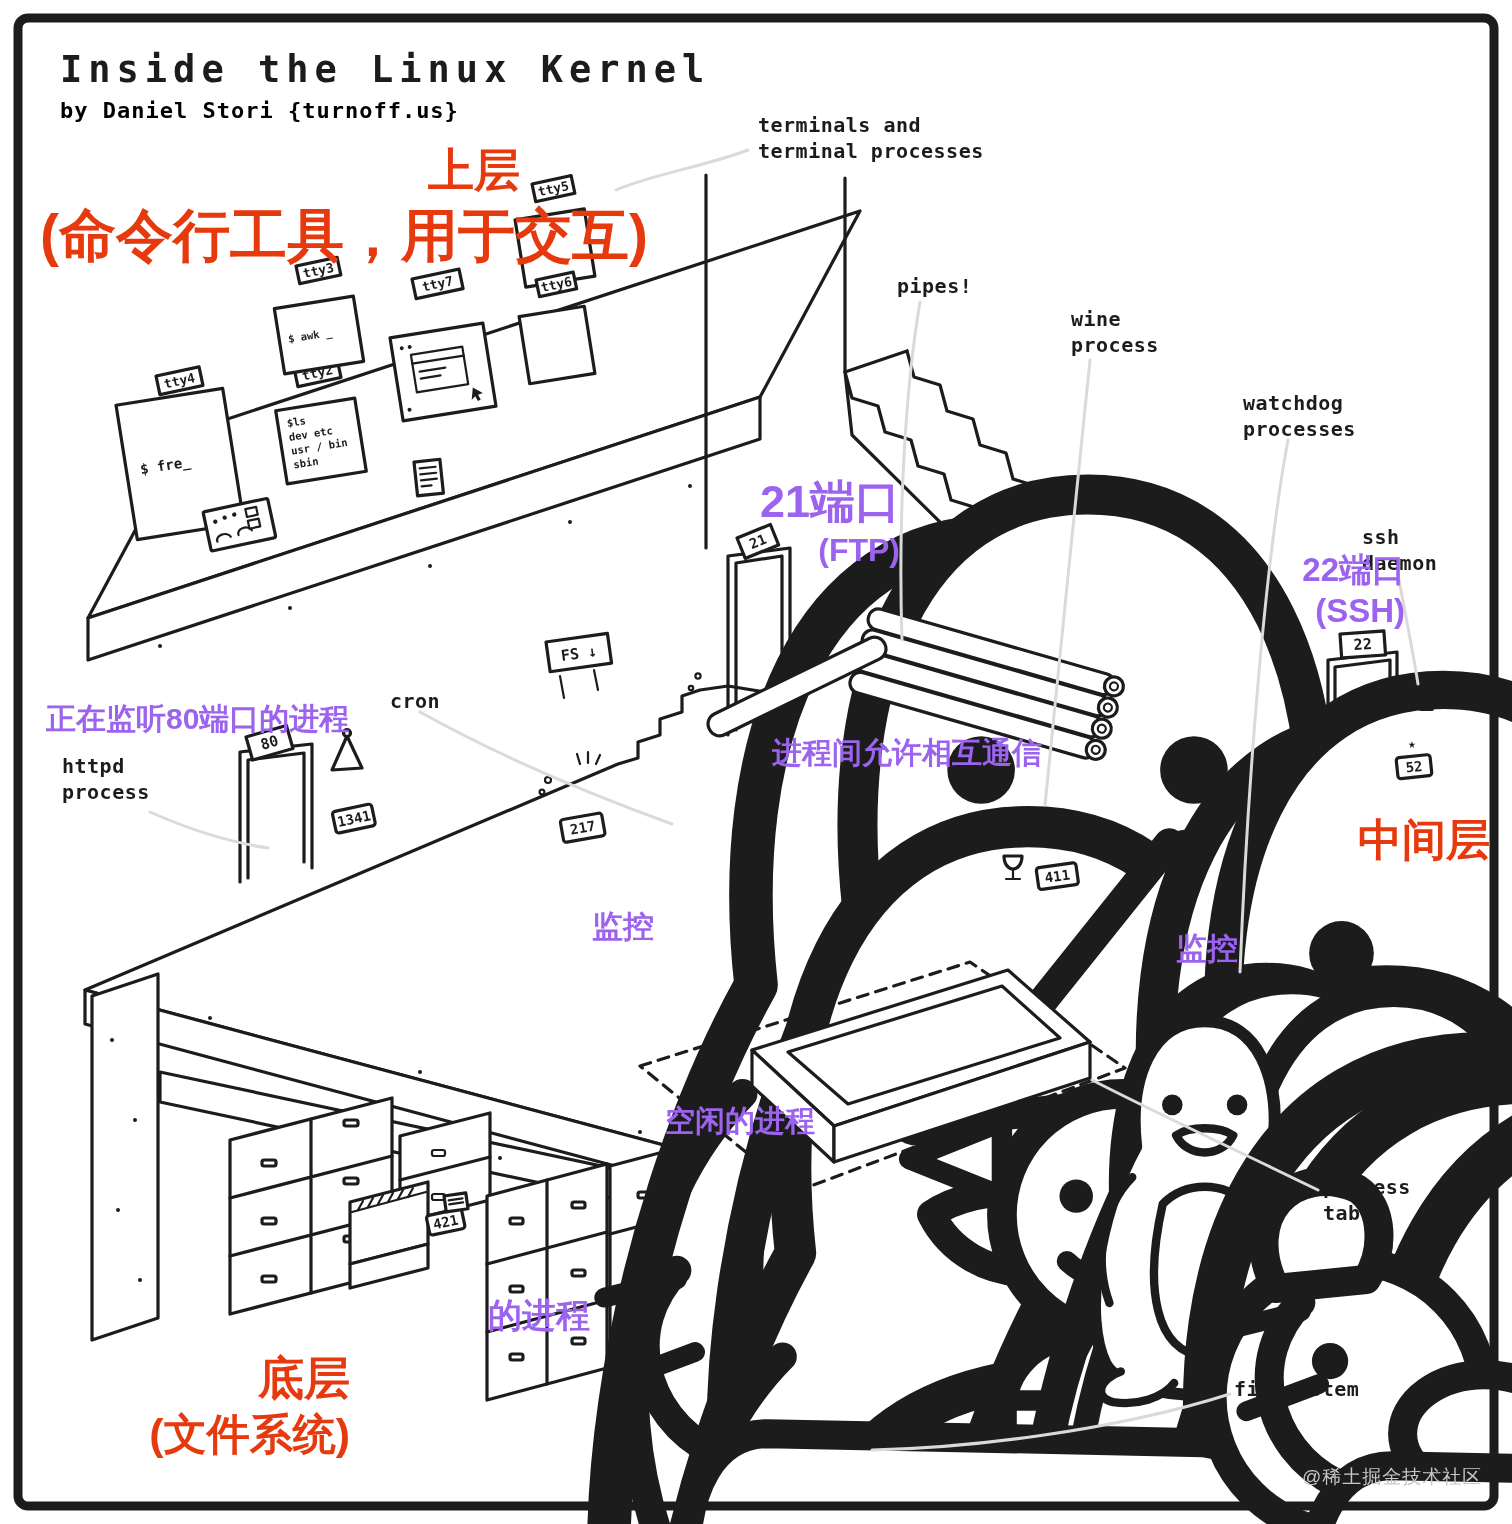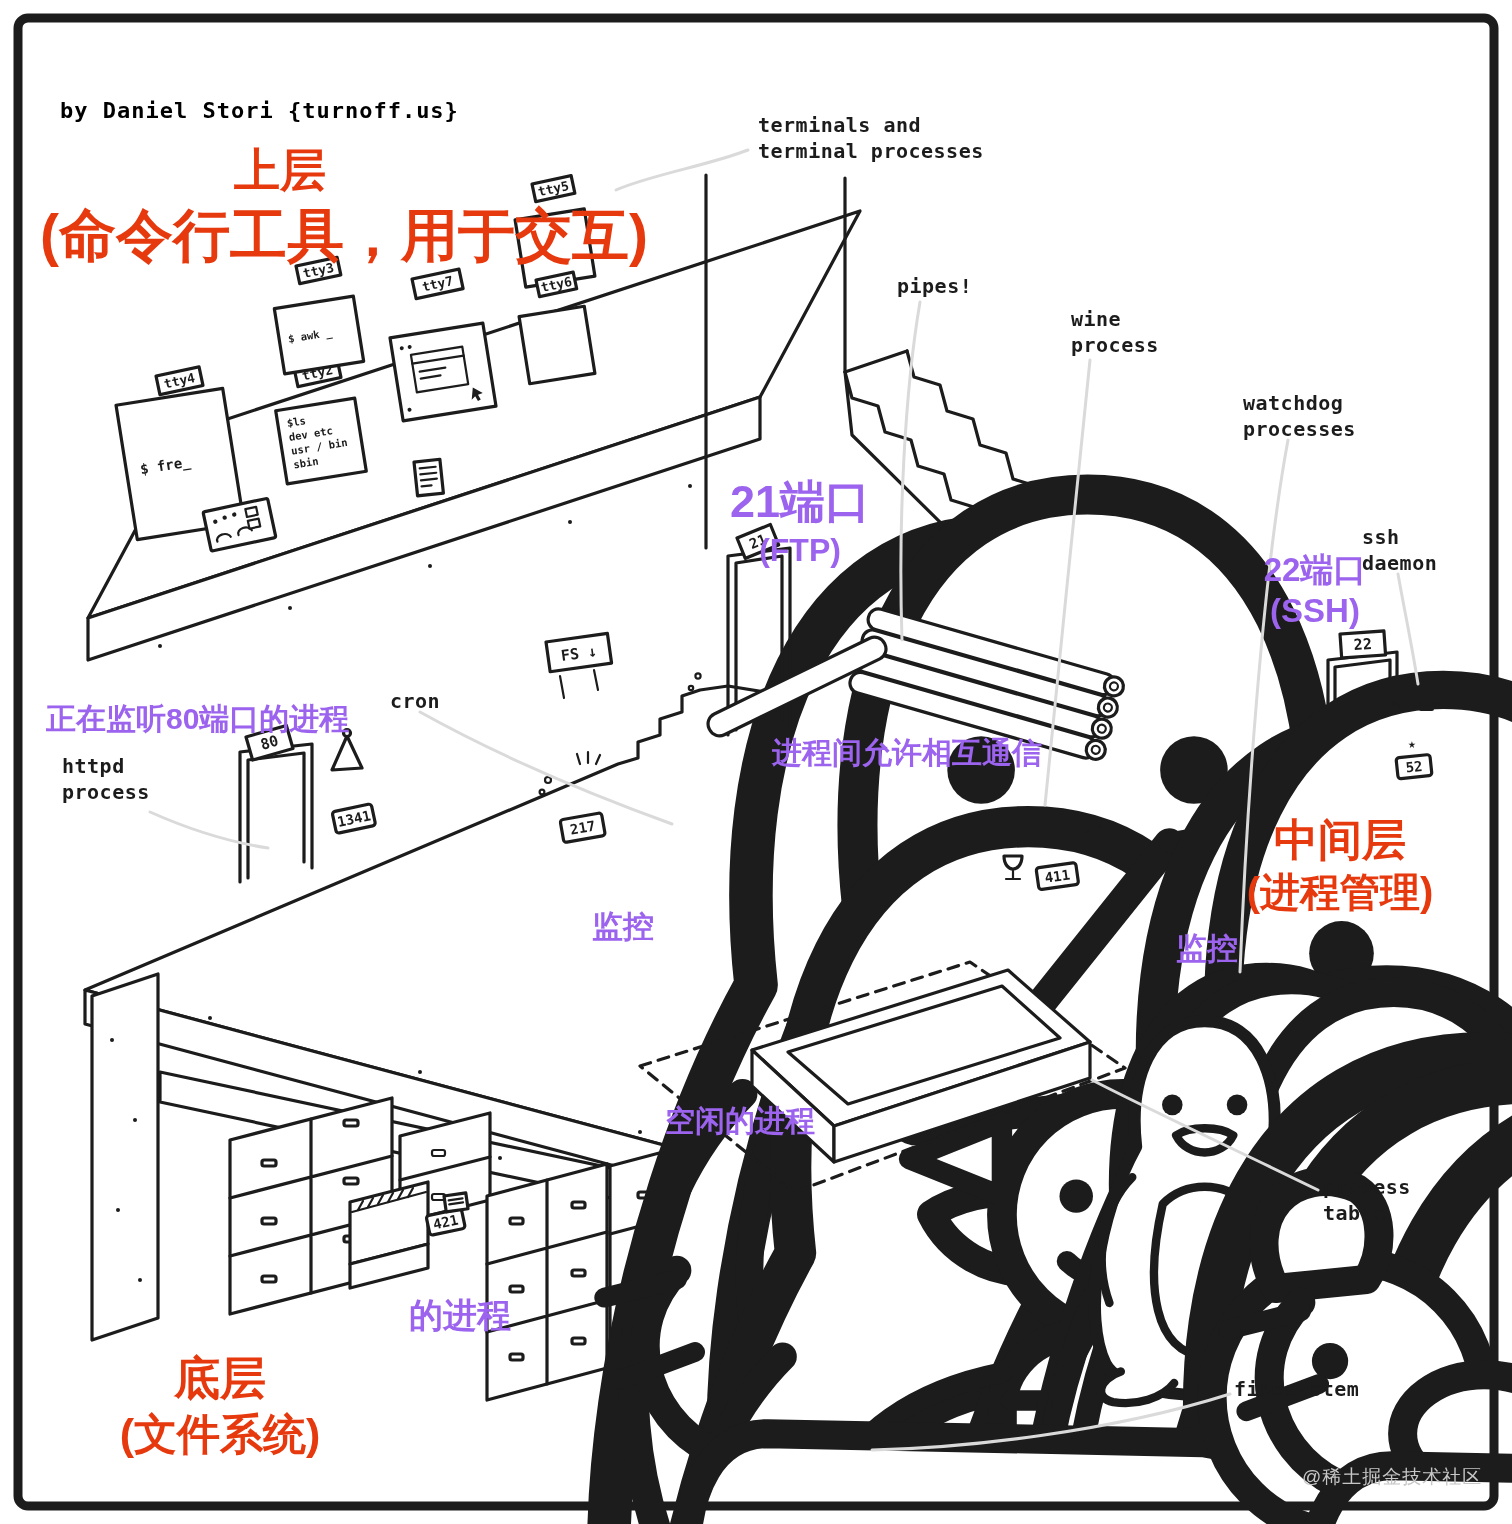--- a/index.html
+++ b/index.html
@@ -22,21 +22,21 @@
   svg .scr-s{font-size:10.5px;}
   svg .star-t{font-size:13px;text-anchor:middle;}
   
   .lbl{position:absolute;white-space:nowrap;}
   .en{font:700 20px/1.32 "DejaVu Sans Mono",monospace;color:#1c1c1c;letter-spacing:.5px;}
   .zh{font-family:"Liberation Sans","DejaVu Sans",sans-serif;font-weight:900;line-height:1.25;}
   .purple{color:#9c63ee;font-size:31px;}
   .red{color:#e7390e;}
   .t-main{font:700 37px "DejaVu Sans Mono",monospace;color:#1c1c1c;letter-spacing:6px;}
   .t-by{font:700 22px "DejaVu Sans Mono",monospace;color:#000000;letter-spacing:1px;}
-  .center{text-align:center;}
+  .center{text-align:right;}
   .wm{font:400 19px "Liberation Sans",sans-serif;color:#c6c6c6;letter-spacing:1px;}
 </style>
 </head>
 <body>
 
 <div class="canvas">
 <svg width="1512" height="1524" viewBox="0 0 1512 1524">
   <defs>
     <symbol id="sym-penguin" viewBox="0 0 80 112" overflow="visible">
       <path d="M40,5 C26,5 20,20 22,38 C12,56 8,83 14,95 C20,106 60,106 66,95 C72,83 68,56 58,38 C60,20 54,5 40,5 Z"></path>
@@ -422,20 +422,21 @@
     <path class="grey" d="M1398,574 C1404,608 1412,646 1418,684"></path>
     <path class="grey" d="M420,712 C510,762 600,798 672,824"></path>
     <path class="grey" d="M150,812 C195,832 235,843 268,848"></path>
     <path class="grey" d="M1318,1190 C1240,1152 1150,1110 1092,1080"></path>
     <path class="grey" d="M1230,1394 C1110,1432 965,1448 872,1450"></path>
   </g>
 
   <rect class="border" x="18" y="18" width="1476" height="1488" rx="10"></rect>
 </svg>
 
+<div class="lbl t-main" style="left:60px;top:48px">Inside the Linux Kernel</div>
 <div class="lbl t-by" style="left:60px;top:98px">by Daniel Stori {turnoff.us}</div>
 
 <div class="lbl zh red center" style="left:40px;top:142px;width:480px">
   <div style="font-size:46px">上层</div>
   <div style="font-size:57px">(命令行工具，用于交互)</div>
 </div>
 
 <div class="lbl en" style="left:758px;top:112px"><span>terminals and</span><br><span>terminal processes</span></div>
 <div class="lbl en" style="left:897px;top:273px">pipes!</div>
 <div class="lbl en" style="left:1071px;top:306px"><span>wine</span><br><span>process</span></div>
@@ -458,21 +459,20 @@
 <div class="lbl zh purple" style="left:772px;top:734px;font-size:30px">进程间允许相互通信</div>
 <div class="lbl zh purple" style="left:592px;top:908px;font-size:31px">监控</div>
 <div class="lbl zh purple" style="left:1176px;top:930px;font-size:31px">监控</div>
 <div class="lbl zh purple" style="left:665px;top:1102px;font-size:30px">空闲的进程</div>
 <div class="lbl zh purple center" style="left:330px;top:1294px;width:260px">
   <div style="font-size:34px">的进程</div>
 </div>
 
 <div class="lbl zh red center" style="left:1190px;top:812px;width:300px">
   <div style="font-size:44px">中间层</div>
-  <div style="font-size:40px">(进程管理)</div>
 </div>
 <div class="lbl zh red center" style="left:90px;top:1350px;width:260px">
   <div style="font-size:46px">底层</div>
   <div style="font-size:43px">(文件系统)</div>
 </div>
 
 <div class="lbl wm" style="left:1302px;top:1464px">@稀土掘金技术社区</div>
 </div>
 
 </body></html>

